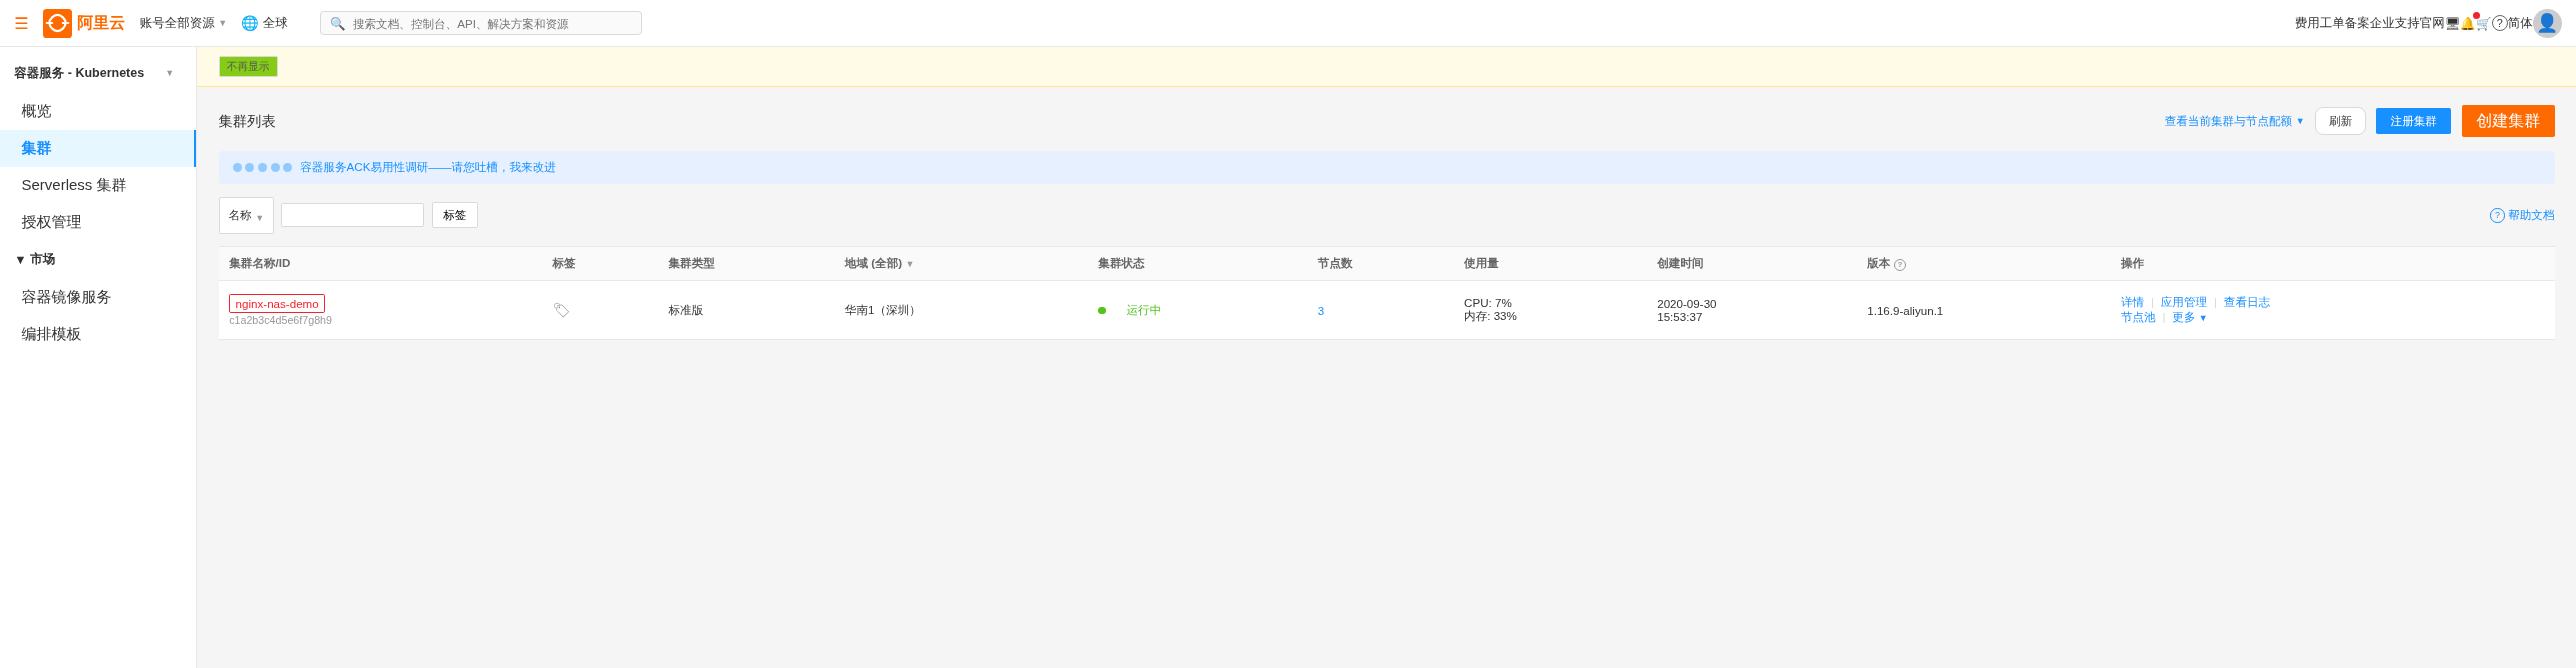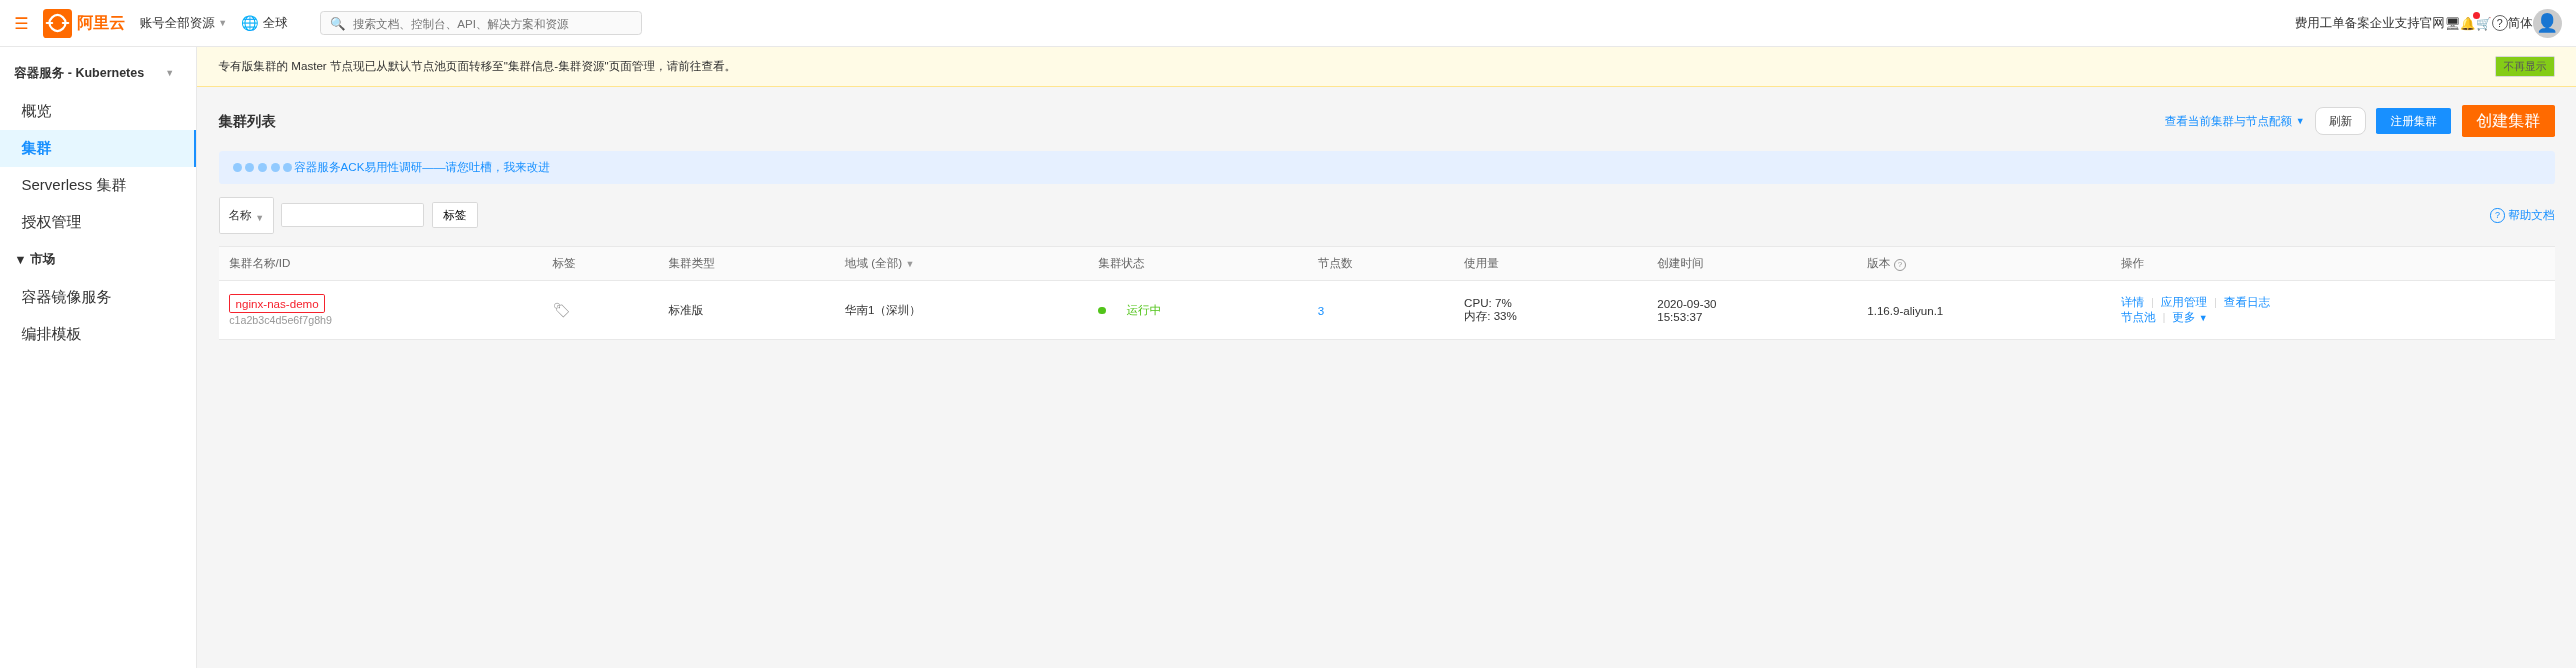--- a/index.html
+++ b/index.html
@@ -58,40 +58,40 @@
       background: #fffbe6; border-bottom: 0.9px solid #ffe58f;
       padding: 9px 21.5px; display: flex; align-items: center; justify-content: space-between; font-size: 11.6px;
     }
     .notice-bar-btn { color: #595959; font-size: 10.7px; cursor: pointer; border: 0.9px solid #d9d9d9; padding: 2.7px 7.2px; border-radius: 1.8px; background: #84cc16; }
 
     
     .page-content { padding: 18px 21.5px; }
 
     
     .cluster-header { display: flex; align-items: center; justify-content: space-between; margin-bottom: 14.3px; }
-    .cluster-title { font-size: 14.3px; font-weight: bold; color: #333; }
+    .cluster-title { font-size: 14.3px; font-weight: normal; color: #333; }
     .cluster-header-right { display: flex; align-items: center; gap: 10.7px; }
     .link-btn { color: #1890ff; cursor: pointer; font-size: 11.6px; display: flex; align-items: center; gap: 3.6px; }
     .refresh-btn {
       border: 0.9px solid #d9d9d9; background: #fff; color: #333;
       padding: 5.4px 12.5px; border-radius: 8px; cursor: pointer; font-size: 11.6px;
     }
     .register-btn {
       background: #1890ff; color: #fff; border: none;
       padding: 5.4px 14.3px; border-radius: 1.8px; cursor: pointer; font-size: 11.6px;
     }
     .create-btn {
       background: #ff6a00; color: #fff; border: none;
       padding: 5.4px 14.3px; border-radius: 1.8px; cursor: pointer; font-size: 16px;
     }
 
     
     .ack-survey {
       background: #e6f0ff; border-radius: 3.6px; padding: 9px 14.3px;
-      display: flex; align-items: center; gap: 2px; margin-bottom: 12.5px; font-size: 11.6px;
+      display: flex; align-items: center; gap: 8px; margin-bottom: 12.5px; font-size: 11.6px;
     }
     .ack-dots { display: flex; gap: 3.6px; }
     .ack-dot { width: 9px; height: 9px; border-radius: 50%; background: #91caff; }
     .ack-link { color: #1890ff; cursor: pointer; }
 
     
     .filter-bar {
       display: flex; align-items: center; gap: 7.2px; margin-bottom: 12.5px; justify-content: space-between;
     }
     .filter-left { display: flex; align-items: center; gap: 7.2px; }
@@ -107,21 +107,21 @@
       border: 0.9px solid #d9d9d9; border-radius: 1.8px; padding: 4.5px 10.7px;
       cursor: pointer; background: #fff; font-size: 11.6px;
     }
     .help-link { color: #1890ff; font-size: 11.6px; cursor: pointer; display: flex; align-items: center; gap: 3.6px; }
     .help-circle { width: 14.3px; height: 14.3px; border-radius: 50%; border: 0.9px solid #1890ff; display: inline-flex; align-items: center; justify-content: center; font-size: 9px; color: #1890ff; }
 
     
     .cluster-table { width: 100%; border-collapse: collapse; background: #fff; }
     .cluster-table th {
       background: #fafafa; padding: 9px 10.7px; text-align: left;
-      font-size: 11.6px; color: #666; font-weight: 400;
+      font-size: 11.6px; color: #666; font-weight: 700;
       border-bottom: 0.9px solid #e8e8e8; border-top: 0.9px solid #e8e8e8;
     }
     .cluster-table td {
       padding: 12.5px 10.7px; border-bottom: 0.9px solid #e8e8e8;
       font-size: 11.6px; color: #333; vertical-align: middle;
     }
     .sort-icon { font-size: 9px; color: #999; }
     .cluster-name-link {
       color: #f5222d; font-size: 11.6px; cursor: pointer;
       border: 0.9px solid #f5222d; padding: 1.8px 5.4px; border-radius: 1.8px; display: inline-block;
@@ -211,21 +211,20 @@
       <span>容器镜像服务</span>
     </div>
     <div class="sidebar-item">
       <span>编排模板</span>
     </div>
   </div>
 
   <div class="main">
 
     <div class="notice-bar">
-      <span>专有版集群的 Master 节点现已从默认节点池页面转移至"集群信息-集群资源"页面管理，请前往查看。</span>
       <button class="notice-bar-btn">不再显示</button>
     </div>
 
     <div class="page-content">
 
       <div class="cluster-header">
         <span class="cluster-title">集群列表</span>
         <div class="cluster-header-right">
           <span class="link-btn">
             <span>查看当前集群与节点配额</span>

